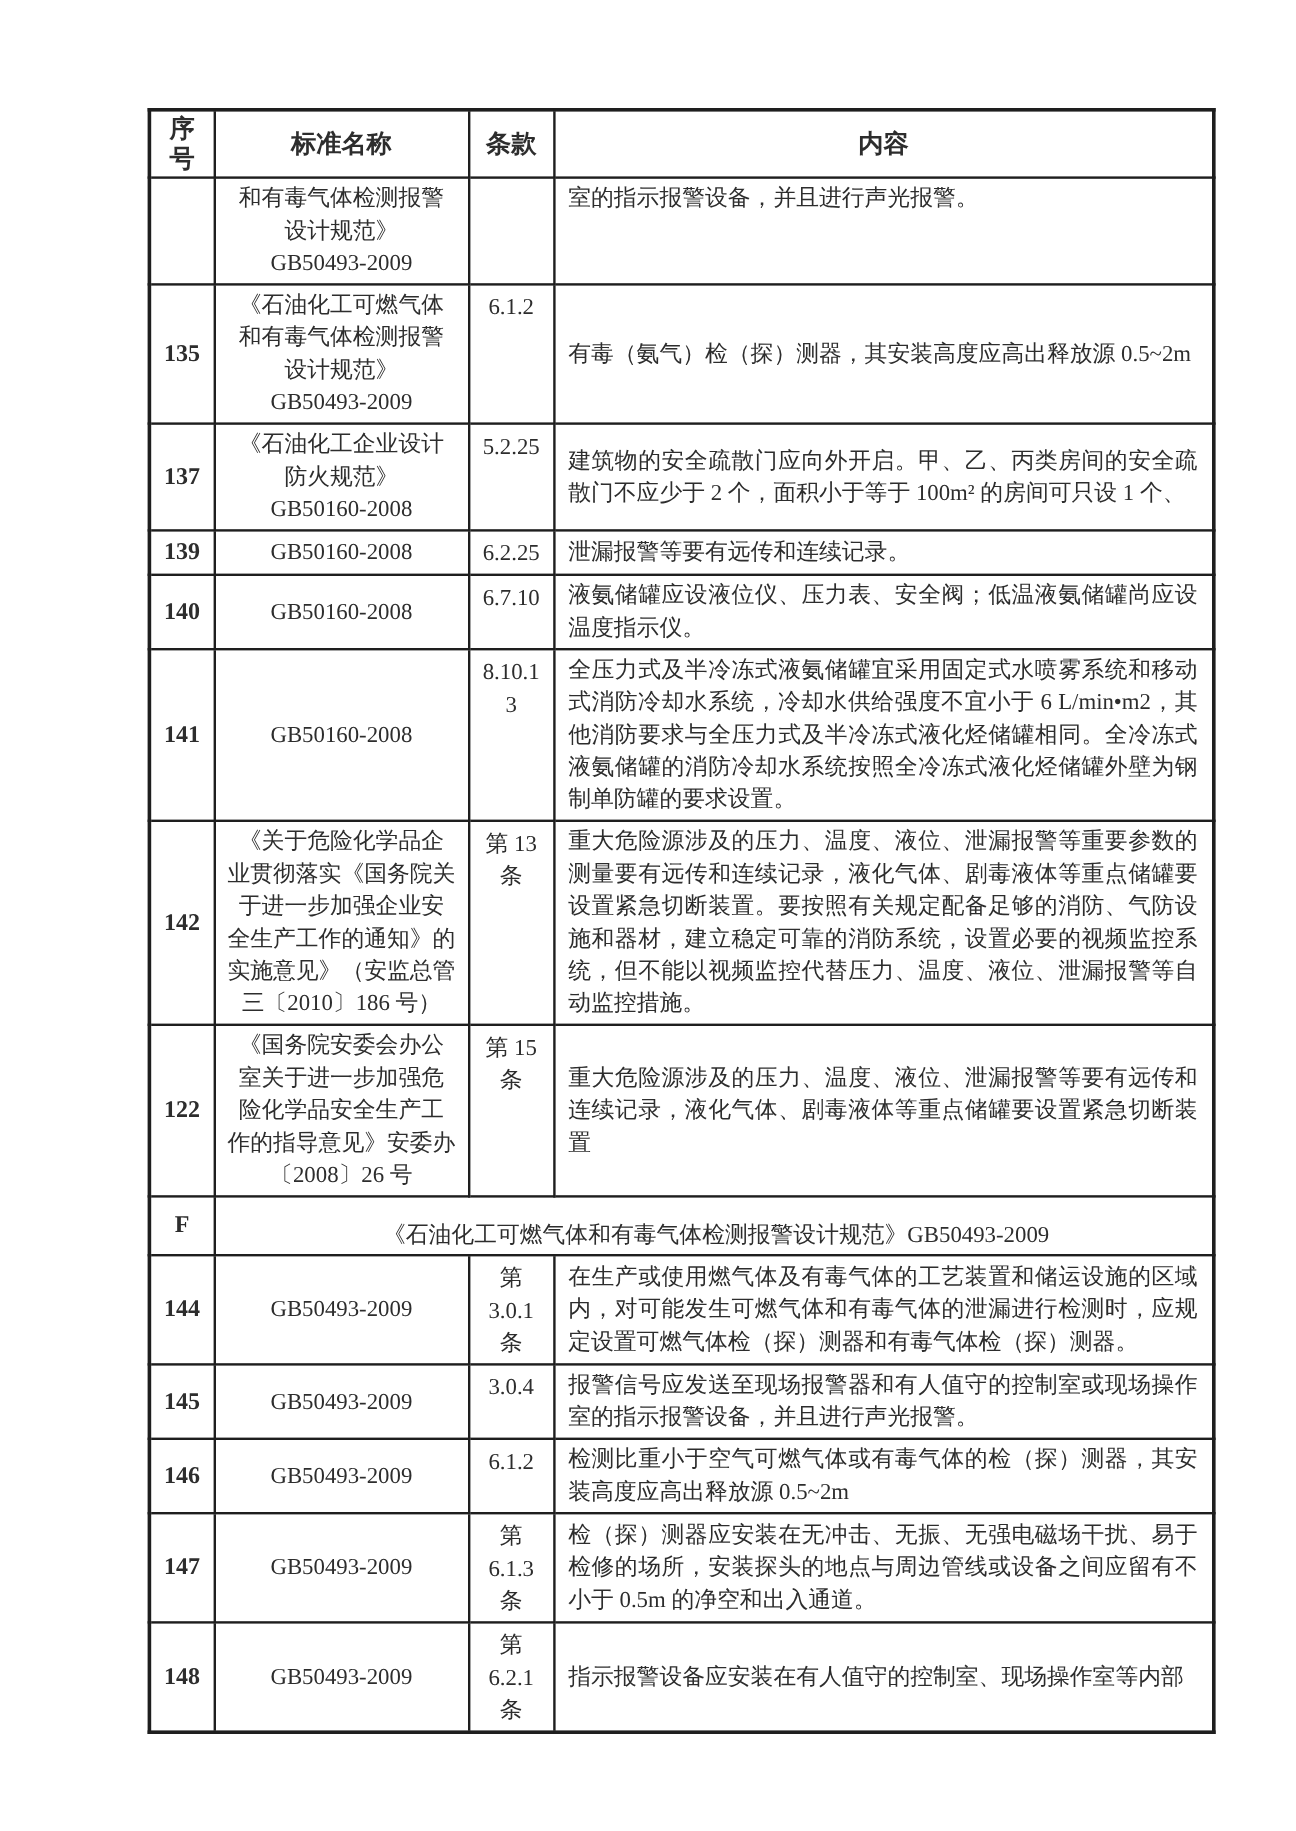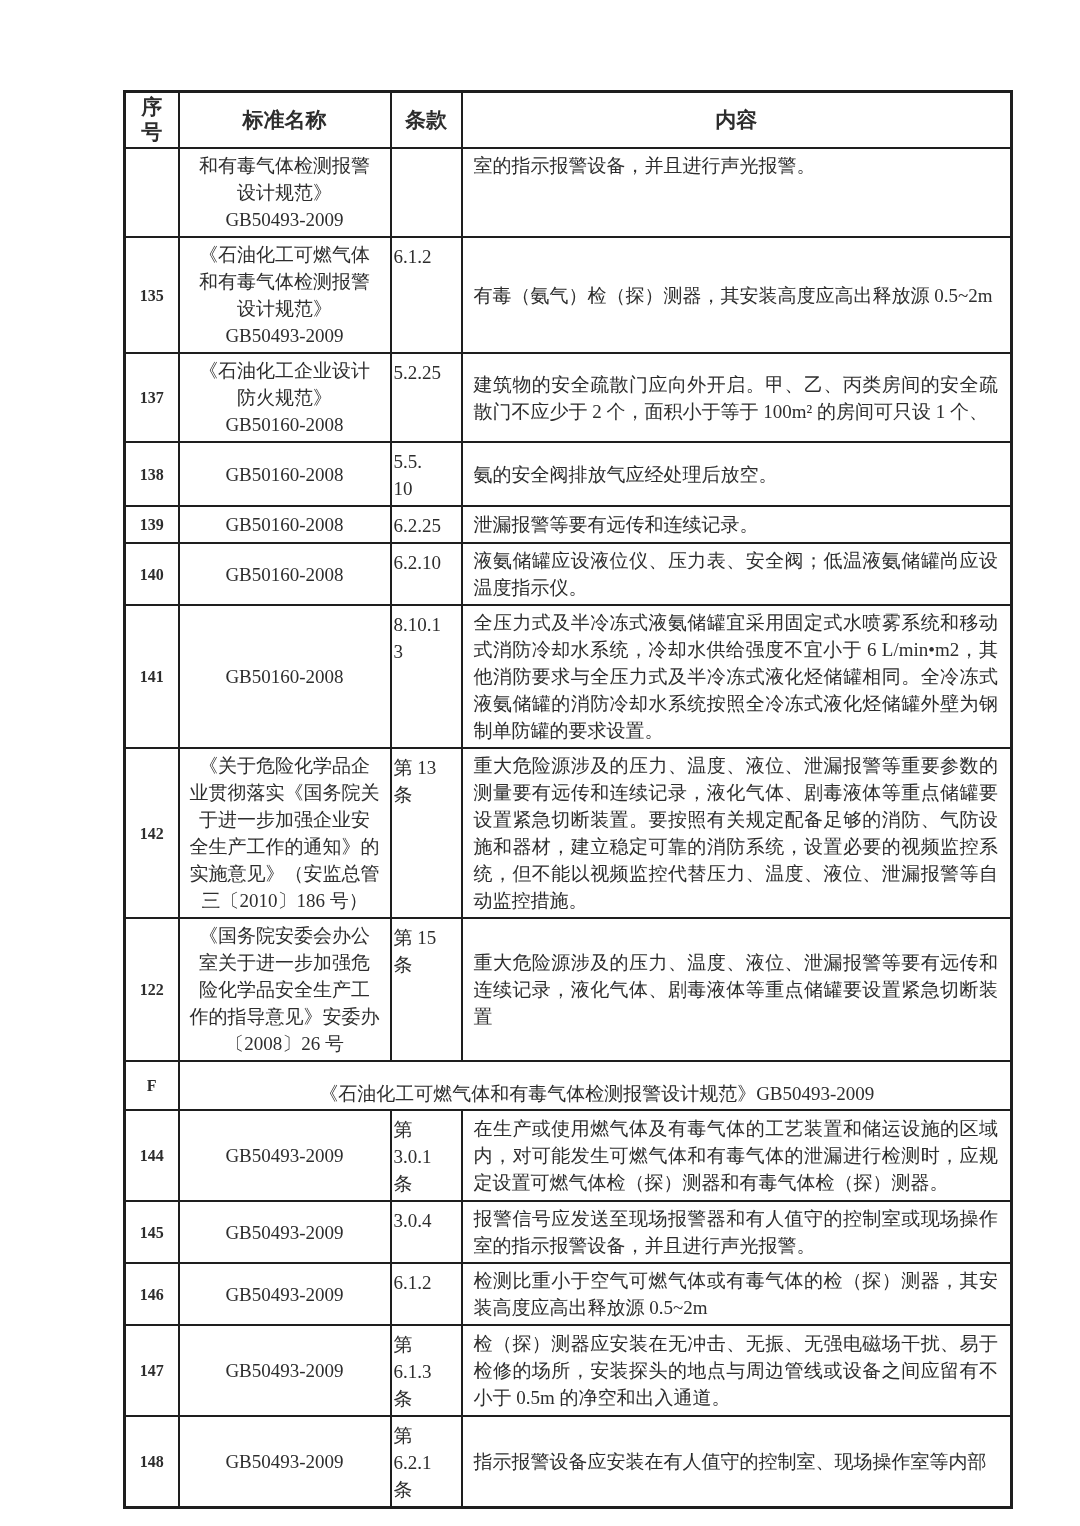--- a/index.html
+++ b/index.html
@@ -42,32 +42,32 @@
     line-height:25px;
     border-bottom:4px solid var(--border);
     padding:2px 4px;
   }
   th.h-num{padding:2px 8px;}
   td{height:30px;}
   td.col-num{
     text-align:center;
     vertical-align:middle;
     font-weight:bold;
-    font-size:16px;
+    font-size:20px;
     font-family:"Liberation Serif","DejaVu Serif",serif;
     padding:2px 8px;
   }
   td.col-name{
     text-align:center;
     vertical-align:middle;
     padding:3px 4px;
     border-radius:30px;
   }
   td.col-clause{
-    text-align:left;
+    text-align:center;
     vertical-align:top;
     padding:5px 2px 3px 2px;
     margin-left:48px;
   }
   td.col-content{
     text-align:justify;
     vertical-align:middle;
     padding:3px 12px 3px 11px;
   }
   td.col-content.v-top{vertical-align:top;}
@@ -127,47 +127,36 @@
             <span class="cell-line">《石油化工企业设计</span>
             <span class="cell-line">防火规范》</span>
             <span class="cell-line">GB50160-2008</span>
           </td>
           <td class="col-clause">
             <span class="cell-line">5.2.25</span>
           </td>
           <td class="col-content">建筑物的安全疏散门应向外开启。甲、乙、丙类房间的安全疏散门不应少于 2 个，面积小于等于 100m² 的房间可只设 1 个、</td>
         </tr>
         <tr>
-          <td class="col-num">138</td>
-          <td class="col-name">
-            <span class="cell-line">GB50160-2008</span>
-          </td>
-          <td class="col-clause">
-            <span class="cell-line">5.5.</span>
-            <span class="cell-line">10</span>
-          </td>
-          <td class="col-content">氨的安全阀排放气应经处理后放空。</td>
-        </tr>
-        <tr>
           <td class="col-num">139</td>
           <td class="col-name">
             <span class="cell-line">GB50160-2008</span>
           </td>
           <td class="col-clause">
             <span class="cell-line">6.2.25</span>
           </td>
           <td class="col-content">泄漏报警等要有远传和连续记录。</td>
         </tr>
         <tr>
           <td class="col-num">140</td>
           <td class="col-name">
             <span class="cell-line">GB50160-2008</span>
           </td>
           <td class="col-clause">
-            <span class="cell-line">6.2.10</span>
+            <span class="cell-line">6.7.10</span>
           </td>
           <td class="col-content">液氨储罐应设液位仪、压力表、安全阀；低温液氨储罐尚应设温度指示仪。</td>
         </tr>
         <tr>
           <td class="col-num">141</td>
           <td class="col-name">
             <span class="cell-line">GB50160-2008</span>
           </td>
           <td class="col-clause">
             <span class="cell-line">8.10.1</span>

